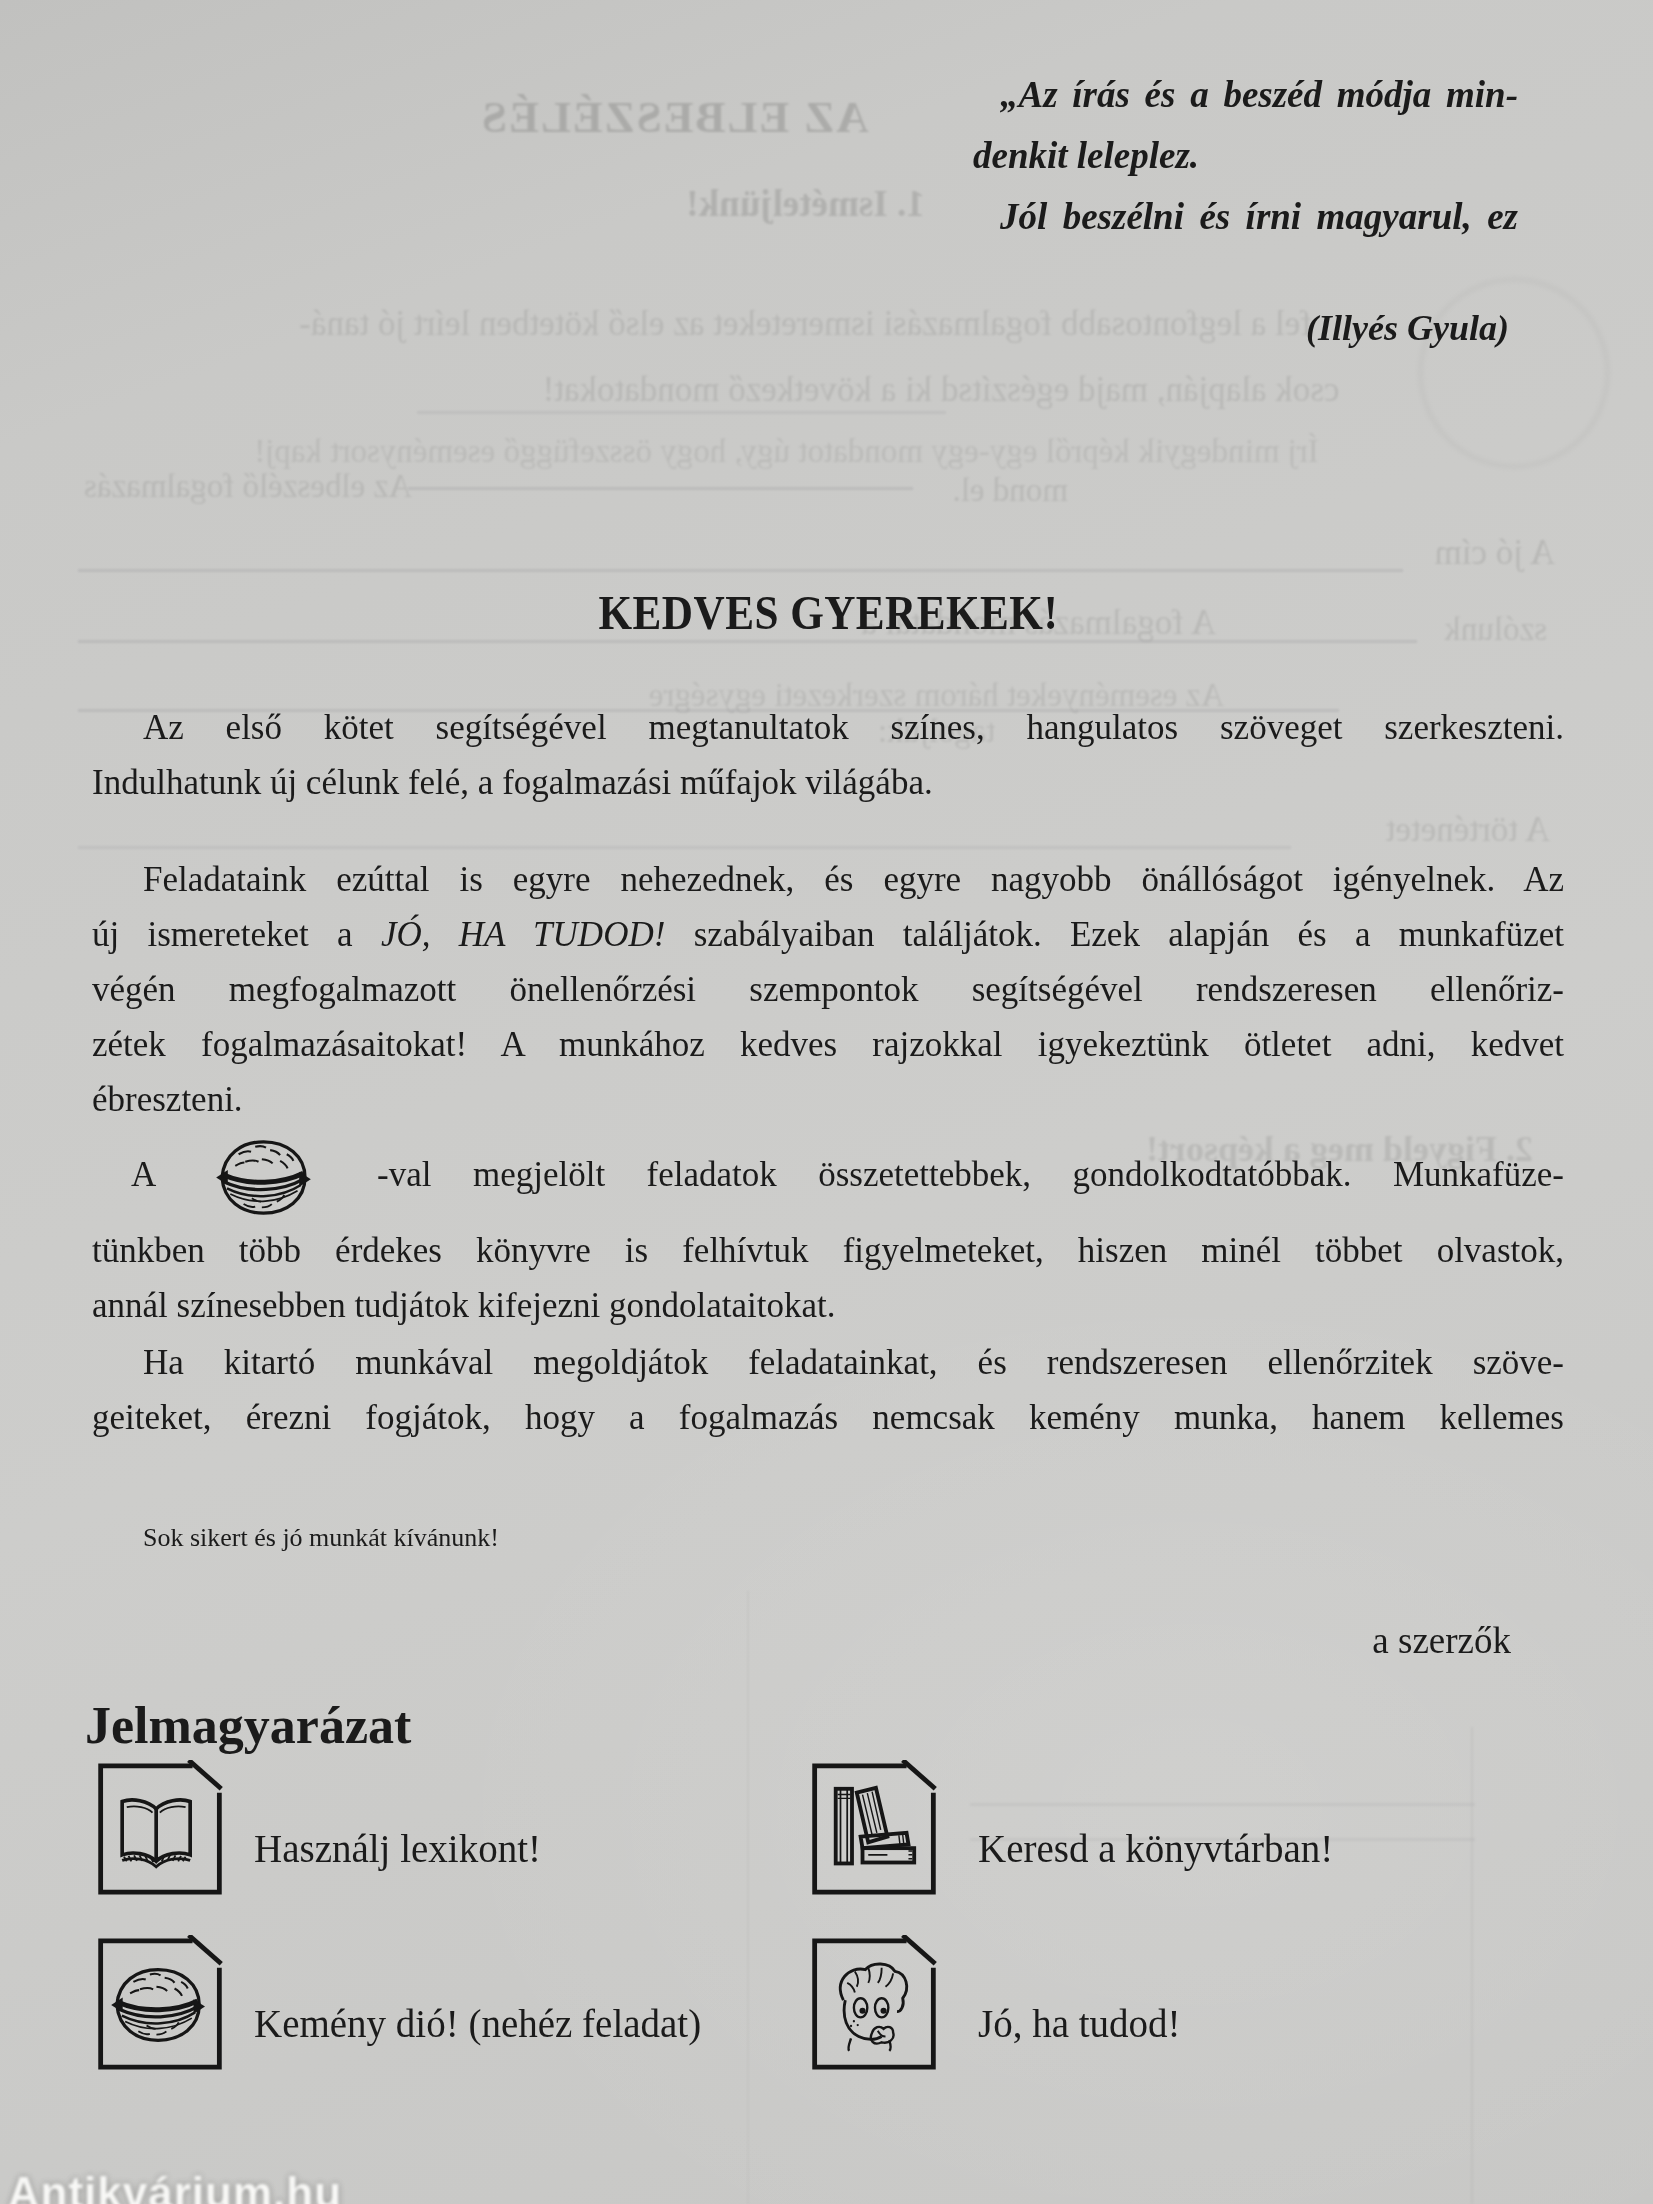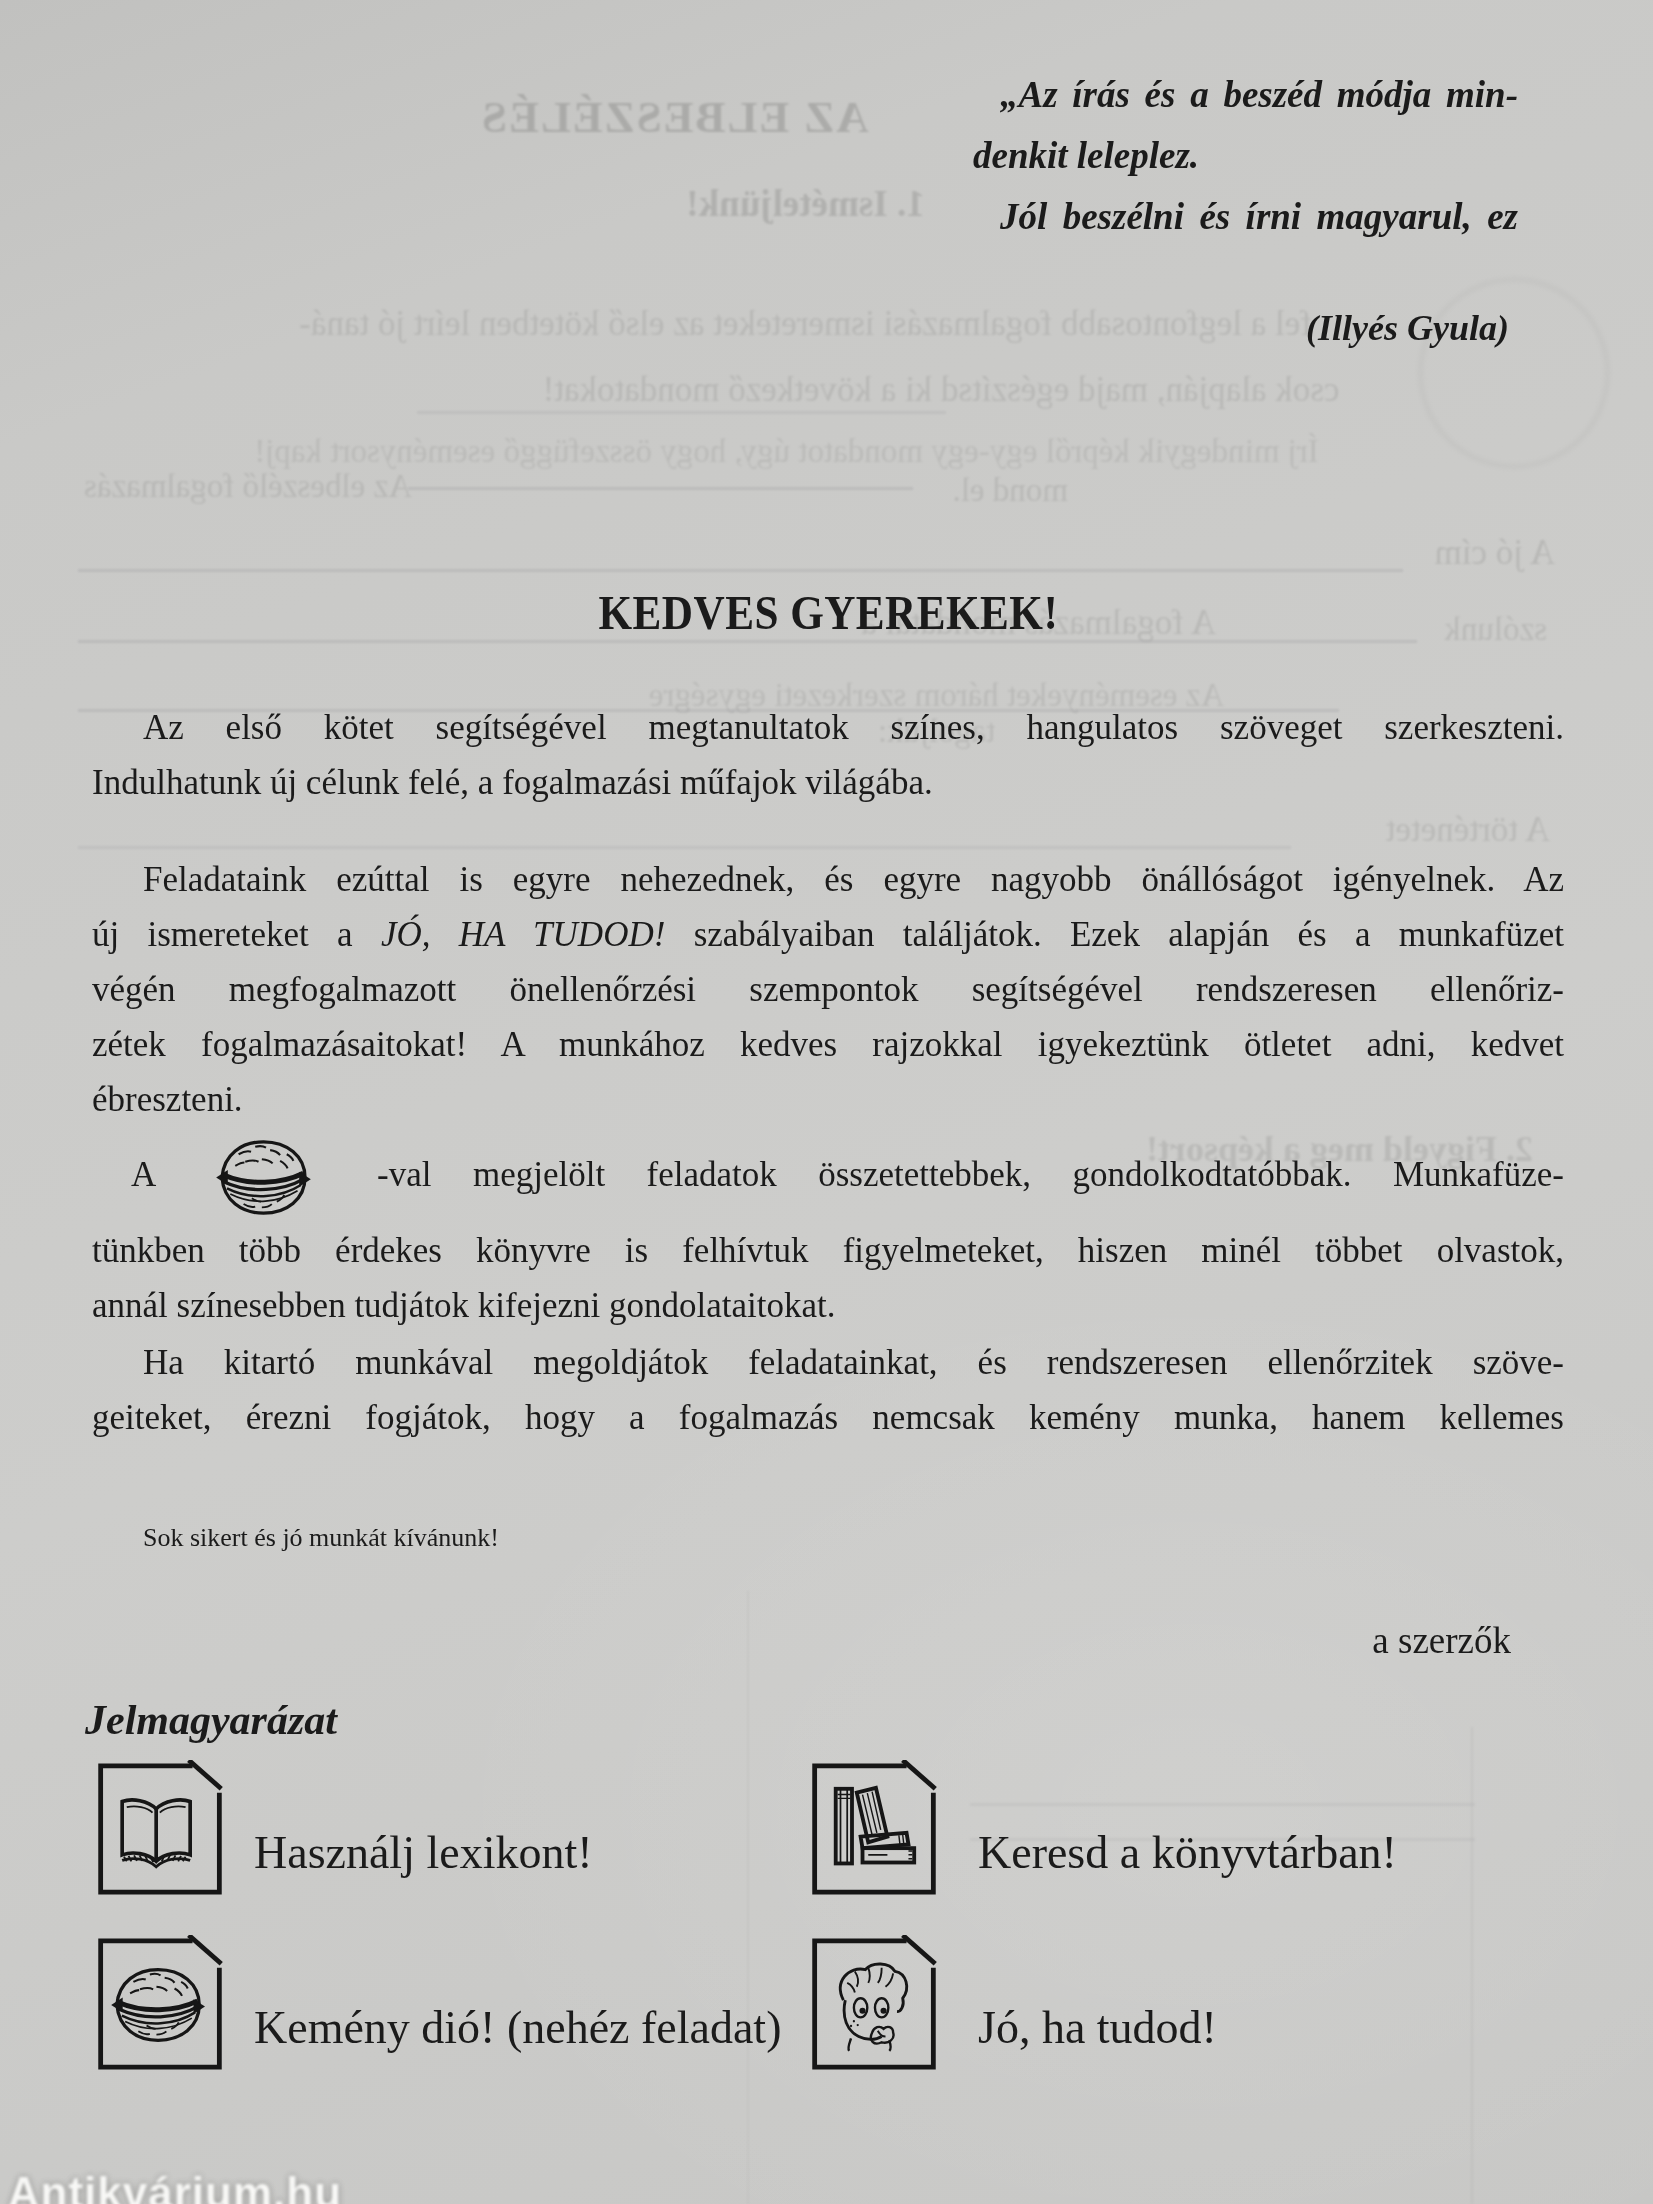--- a/index.html
+++ b/index.html
@@ -34,24 +34,24 @@
   .title span{display:inline-block;font-size:48px;font-weight:700;letter-spacing:0.5px;transform:scaleX(.9);}
   .para{left:92px;width:1472px;font-size:35px;line-height:55px;}
   .jline{text-align:justify;text-align-last:justify;}
   .lline{text-align:left;text-align-last:left;}
   .indent{text-indent:51px;}
   .indent2{text-indent:39px;}
   .p3first{line-height:97px;}
   .walnut-inline{width:101px;height:83px;vertical-align:middle;margin:0 21.3px 0 17.5px;color:#161616;}
   .closing{left:92px;top:1510px;width:1472px;font-size:26px;line-height:55px;}
   .signature{left:92px;top:1619px;width:1419px;text-align:right;font-size:37px;}
-  .legend-heading{left:85px;top:1696px;font-size:42px;font-style:italic;font-weight:600;}
+  .legend-heading{left:85px;top:1696px;font-size:52px;font-weight:600;}
   .legend-item{position:absolute;width:708px;height:138px;}
   .legend-frame{position:absolute;left:0;top:0;width:134px;height:138px;color:#161616;}
-  .legend-label{position:absolute;top:66px;font-size:46px;white-space:nowrap;}
+  .legend-label{position:absolute;top:66px;font-size:39px;white-space:nowrap;}
   .lab-left{left:161px;}
   .lab-right{left:171px;}
   .watermark{
     left:7.8px;top:2168px;
     font-family:"Liberation Sans","DejaVu Sans",sans-serif;
     font-size:44px;font-weight:700;letter-spacing:1px;
     color:#fdfdfb;opacity:.92;filter:blur(1.6px);
     text-shadow:0 0 6.8px rgba(110,110,108,.8);
   }
   .defs{position:absolute;width:0;height:0;overflow:hidden;}

